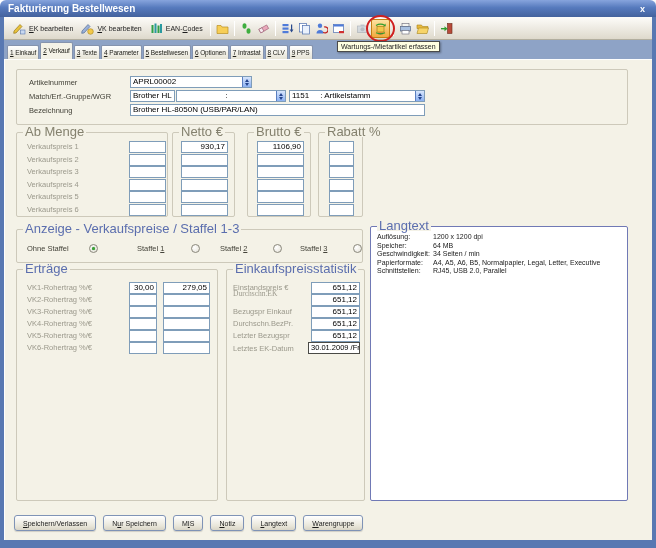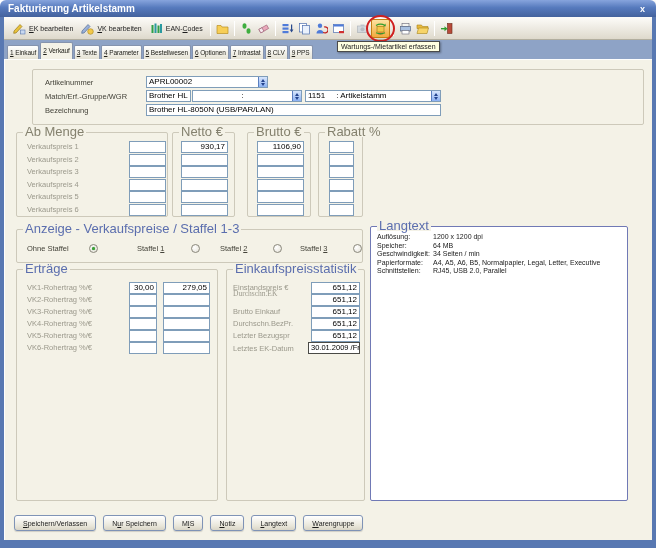--- a/index.html
+++ b/index.html
@@ -92,21 +92,21 @@
           background:linear-gradient(#ffffff,#e9e6da 70%, #d9d5c7); box-shadow:0 1px 1px rgba(0,0,0,.15); }
 
   .code { display:inline-block; width:26px; }
 </style>
 </head>
 <body>
 
 <div class="window">
 
   <div class="titlebar">
-    <span>Fakturierung Artikelstamm</span>
+    <span>Fakturierung Bestellwesen</span>
     <span class="close">x</span>
   </div>
 
   <div class="body">
 
     <div class="toolbar">
       <div class="tbtn">
         <span class="ticon">
             <svg width="13" height="13">
               <path d="M1,9 l6,-6.5 2,2 -6,6.5 -2.3,0.3z" fill="#e8c23c" stroke="#8a6a10" stroke-width="0.6"></path>
@@ -260,21 +260,21 @@
       <div class="tab"><u>4</u><span> Parameter</span></div>
       <div class="tab"><u>5</u><span> Bestellwesen</span></div>
       <div class="tab"><u>6</u><span> Optionen</span></div>
       <div class="tab"><u>7</u><span> Intrastat</span></div>
       <div class="tab"><u>8</u><span> CLV</span></div>
       <div class="tab"><u>9</u><span> PPS</span></div>
     </div>
 
     <div class="page">
 
-      <div class="grp" style="left:28px; top:10px; width:612px; height:56px;">
+      <div class="grp" style="left:12px; top:10px; width:612px; height:56px;">
         <span class="flabel dark" style="left:12px; top:7px;">Artikelnummer</span>
         <div class="tbox combo" style="left:113px; top:6px; width:122px;">
           <span>APRL00002</span>
           <span class="spin"></span>
         </div>
         <span class="flabel dark" style="left:12px; top:21px;">Match/Erf.-Gruppe/WGR</span>
         <div class="tbox" style="left:113px; top:20px; width:45px;">
           <span>Brother HL</span>
         </div>
         <div class="tbox combo" style="left:159px; top:20px; width:110px; text-align:center;">
@@ -372,21 +372,21 @@
         <div class="tbox num" style="left:112px; top:72px; width:28px;"></div>
         <div class="tbox num" style="left:146px; top:72px; width:47px;"></div>
       </div>
 
       <div class="grp" style="left:222px; top:210px; width:139px; height:232px;">
         <span class="gtitle">Einkaufspreisstatistik</span>
         <span class="flabel" style="left:6px; top:12px;">Einstandspreis €</span>
         <div class="tbox num" style="left:84px; top:12px; width:49px;">651,12</div>
         <span class="flabel" style="left:6px; top:18px;font-family:Liberation Serif, serif;">Durchschn.EK</span>
         <div class="tbox num" style="left:84px; top:24px; width:49px;">651,12</div>
-        <span class="flabel" style="left:6px; top:36px;">Brutto Einkauf</span>
+        <span class="flabel" style="left:6px; top:36px;">Bezugspr Einkauf</span>
         <div class="tbox num" style="left:84px; top:36px; width:49px;">651,12</div>
         <span class="flabel" style="left:6px; top:48px;">Durchschn.BezPr.</span>
         <div class="tbox num" style="left:84px; top:48px; width:49px;">651,12</div>
         <span class="flabel" style="left:6px; top:60px;">Letzter Bezugspr</span>
         <div class="tbox num" style="left:84px; top:60px; width:49px;">651,12</div>
         <span class="flabel" style="left:6px; top:73px;">Letztes EK-Datum</span>
         <div class="tbox dark num" style="left:81px; top:72px; width:52px;">30.01.2009 /Fr</div>
       </div>
 
       <div class="grp white" style="left:366px; top:167px; width:258px; height:275px;">

